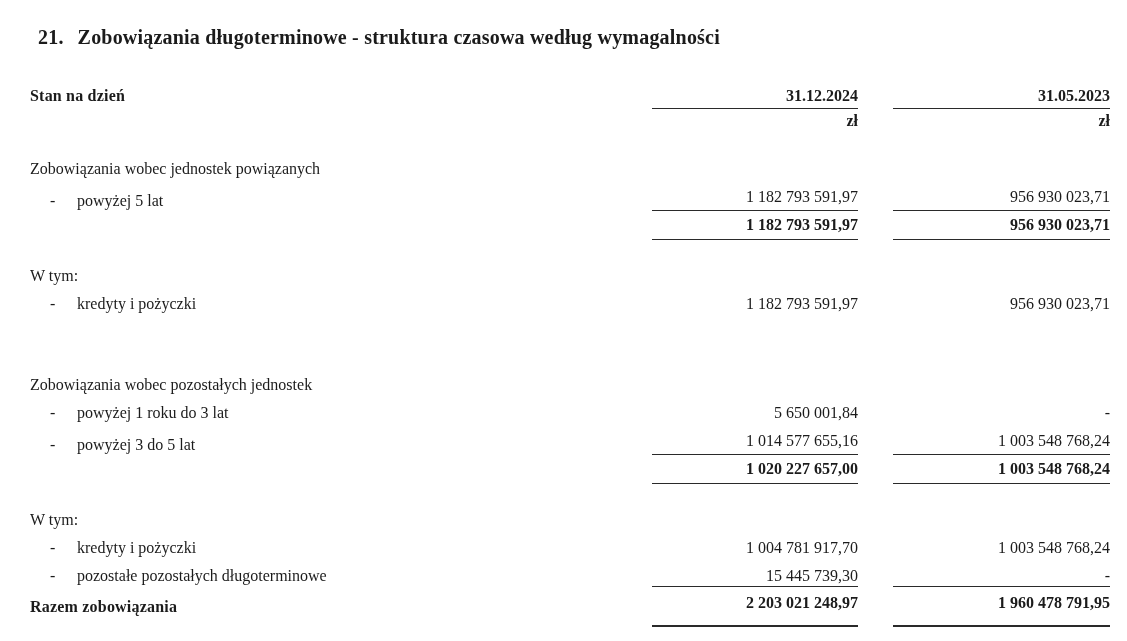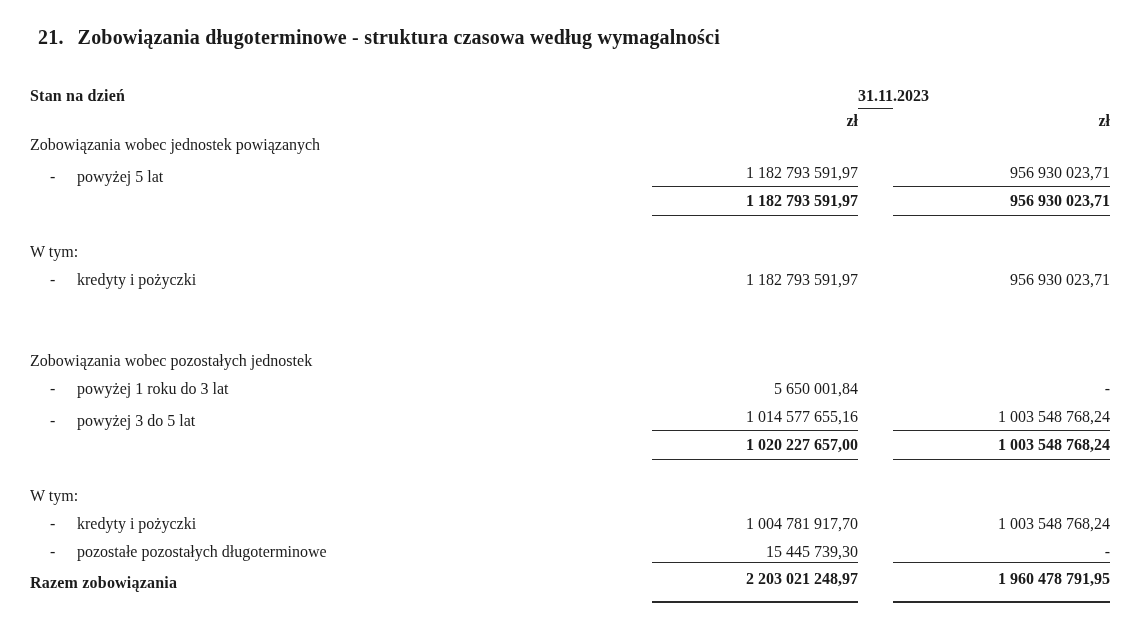--- a/index.html
+++ b/index.html
@@ -49,21 +49,21 @@
     padding-bottom: 3px;
     border-bottom: 1.5px solid #2a2a2a;
   }
   .unit-row .cell-v1, .unit-row .cell-v2 {
     font-weight: bold;
     padding-top: 2px;
     line-height: 19px;
   }
 
   
-  .section-row { margin-top: 4px; line-height: 21px; }
+  .section-row { margin-top: 28px; line-height: 21px; }
   .note-row    { margin-top: 25px; line-height: 21px; }
   .item-row    { margin-top: 7px;  line-height: 21px; }
   .item-row .cell-label { padding-left: 20px; }
   .dash {
     display: inline-block;
     width: 27px;
   }
   .rule-below .cell-v1, .rule-below .cell-v2 {
     border-bottom: 1.5px solid #2a2a2a;
     padding-bottom: 3px;
@@ -96,22 +96,23 @@
 <body>
 
 <div class="page">
 
   <h1 class="doc-title"><span class="title-number">21.</span><span>Zobowiązania długoterminowe - struktura czasowa według wymagalności</span></h1>
 
   <div>
 
     <div class="row header-row">
       <div class="cell-label">Stan na dzień</div>
-      <div></div>
-      <div class="cell-v2">31.11.2023</div>
+      <div class="cell-v1">31.12.2024</div>
+      <div></div>
+      <div class="cell-v2">31.05.2023</div>
     </div>
     <div class="row unit-row">
       <div class="cell-label"></div>
       <div class="cell-v1">zł</div>
       <div></div>
       <div class="cell-v2">zł</div>
     </div>
 
     <div class="row section-row">
       <div class="cell-label">Zobowiązania wobec jednostek powiązanych</div>

